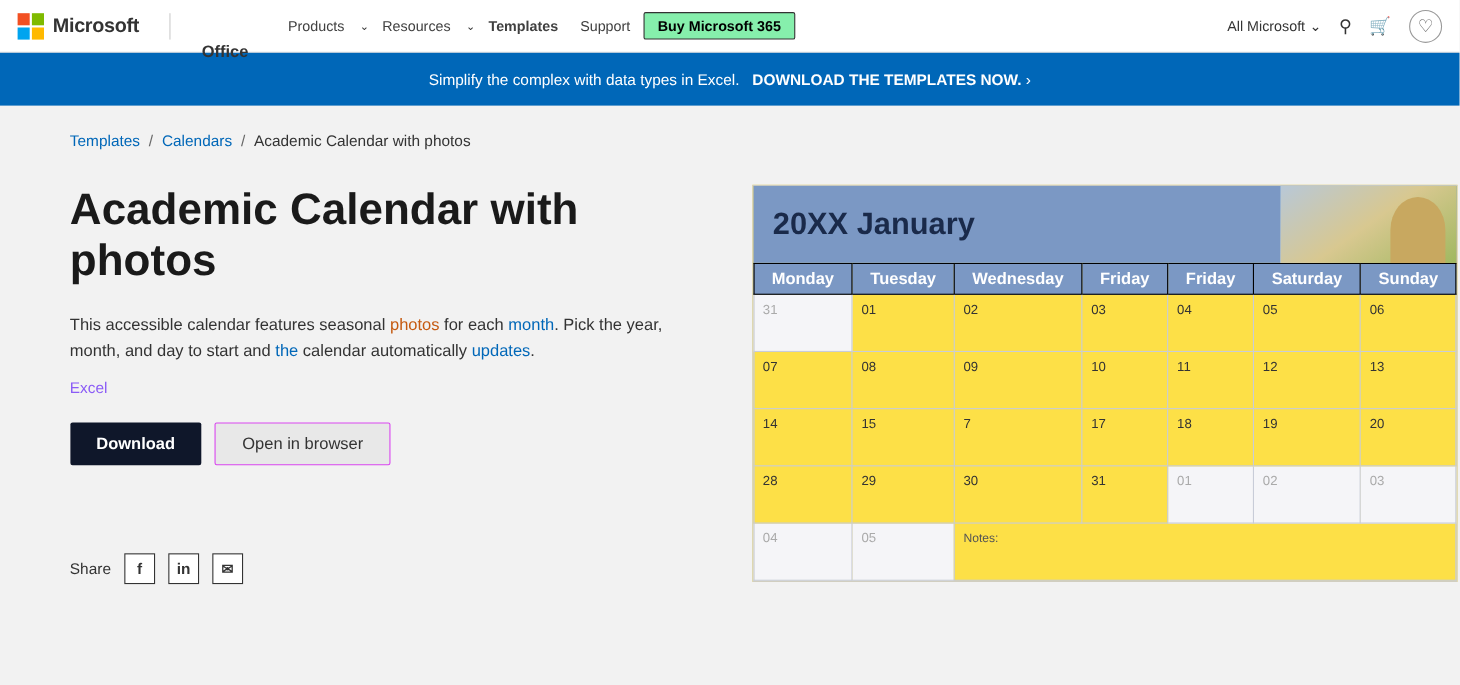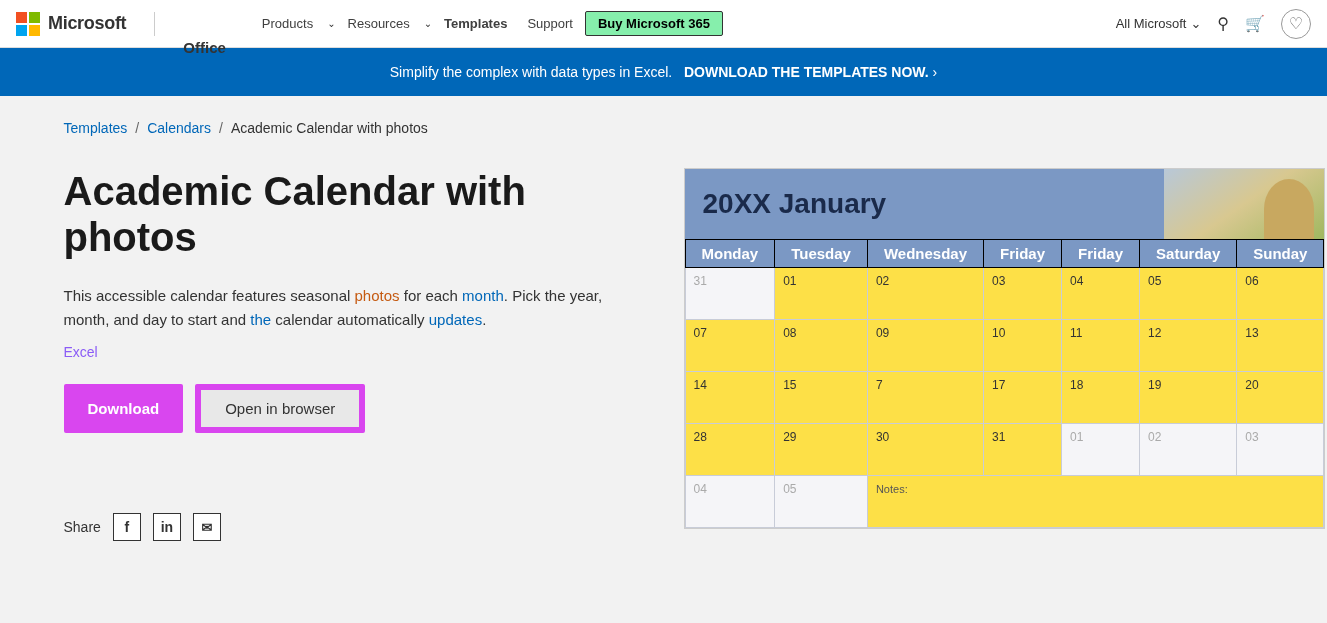--- a/index.html
+++ b/index.html
@@ -183,33 +183,33 @@
       font-size: 14px;
       color: #8b5cf6;
       margin-bottom: 24px;
     }
     .product-actions {
       display: flex;
       gap: 12px;
       margin-bottom: 40px;
     }
     .btn-download {
-      background: #d946ef;
+      background: #0f172a;
       color: #fff;
       border: none;
       padding: 10px 24px;
       font-size: 15px;
       font-weight: 600;
       cursor: pointer;
       border-radius: 2px;
     }
     .btn-open {
       background: #e8e8e8;
       color: #333;
-      border: 6px solid #d946ef;
+      border: 1px solid #d946ef;
       padding: 10px 24px;
       font-size: 15px;
       cursor: pointer;
       border-radius: 2px;
     }
 
     
     .share-section {
       display: flex;
       align-items: center;

